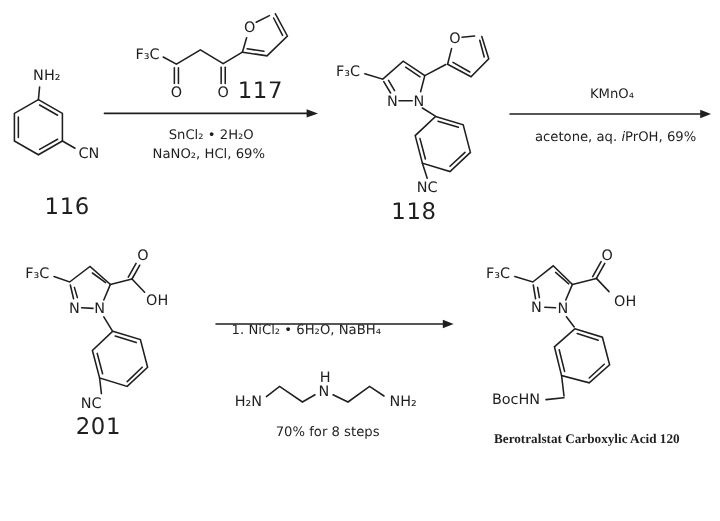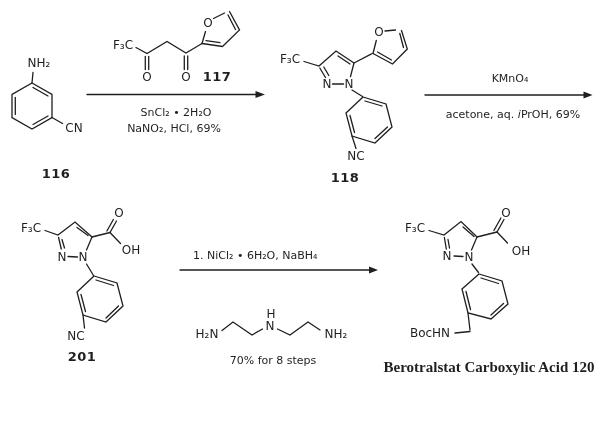--- a/index.html
+++ b/index.html
@@ -14,27 +14,27 @@
   #bonds{position:absolute;left:0;top:0;}
   .lbl{
     position:absolute;
     transform:translate(-50%,-50%);
     font-size:12px;
     line-height:1;
     white-space:pre;
     color:#1f1f1f;
   }
   .cond{font-size:11px;}
-  .leftal{transform:translateY(-50%);}
-  .num{font-weight:bold;font-size:13px;letter-spacing:.5px;}
+  .leftal{transform:translateY(-50%);margin-top:20px;}
+  .num{font-weight:normal;font-size:19px;letter-spacing:.5px;}
   .ital{font-style:italic;}
   .product-name{
     font-family:"Liberation Serif","DejaVu Serif",serif;
     font-weight:bold;
-    font-size:15px;
+    font-size:11px;
   }
 </style>
 </head>
 <body>
 
 <div id="scheme">
 
   <svg id="bonds" width="600" height="434" viewBox="0 0 600 434" fill="none" stroke="#1f1f1f" stroke-width="1.3" stroke-linecap="round">
 
     <g>

